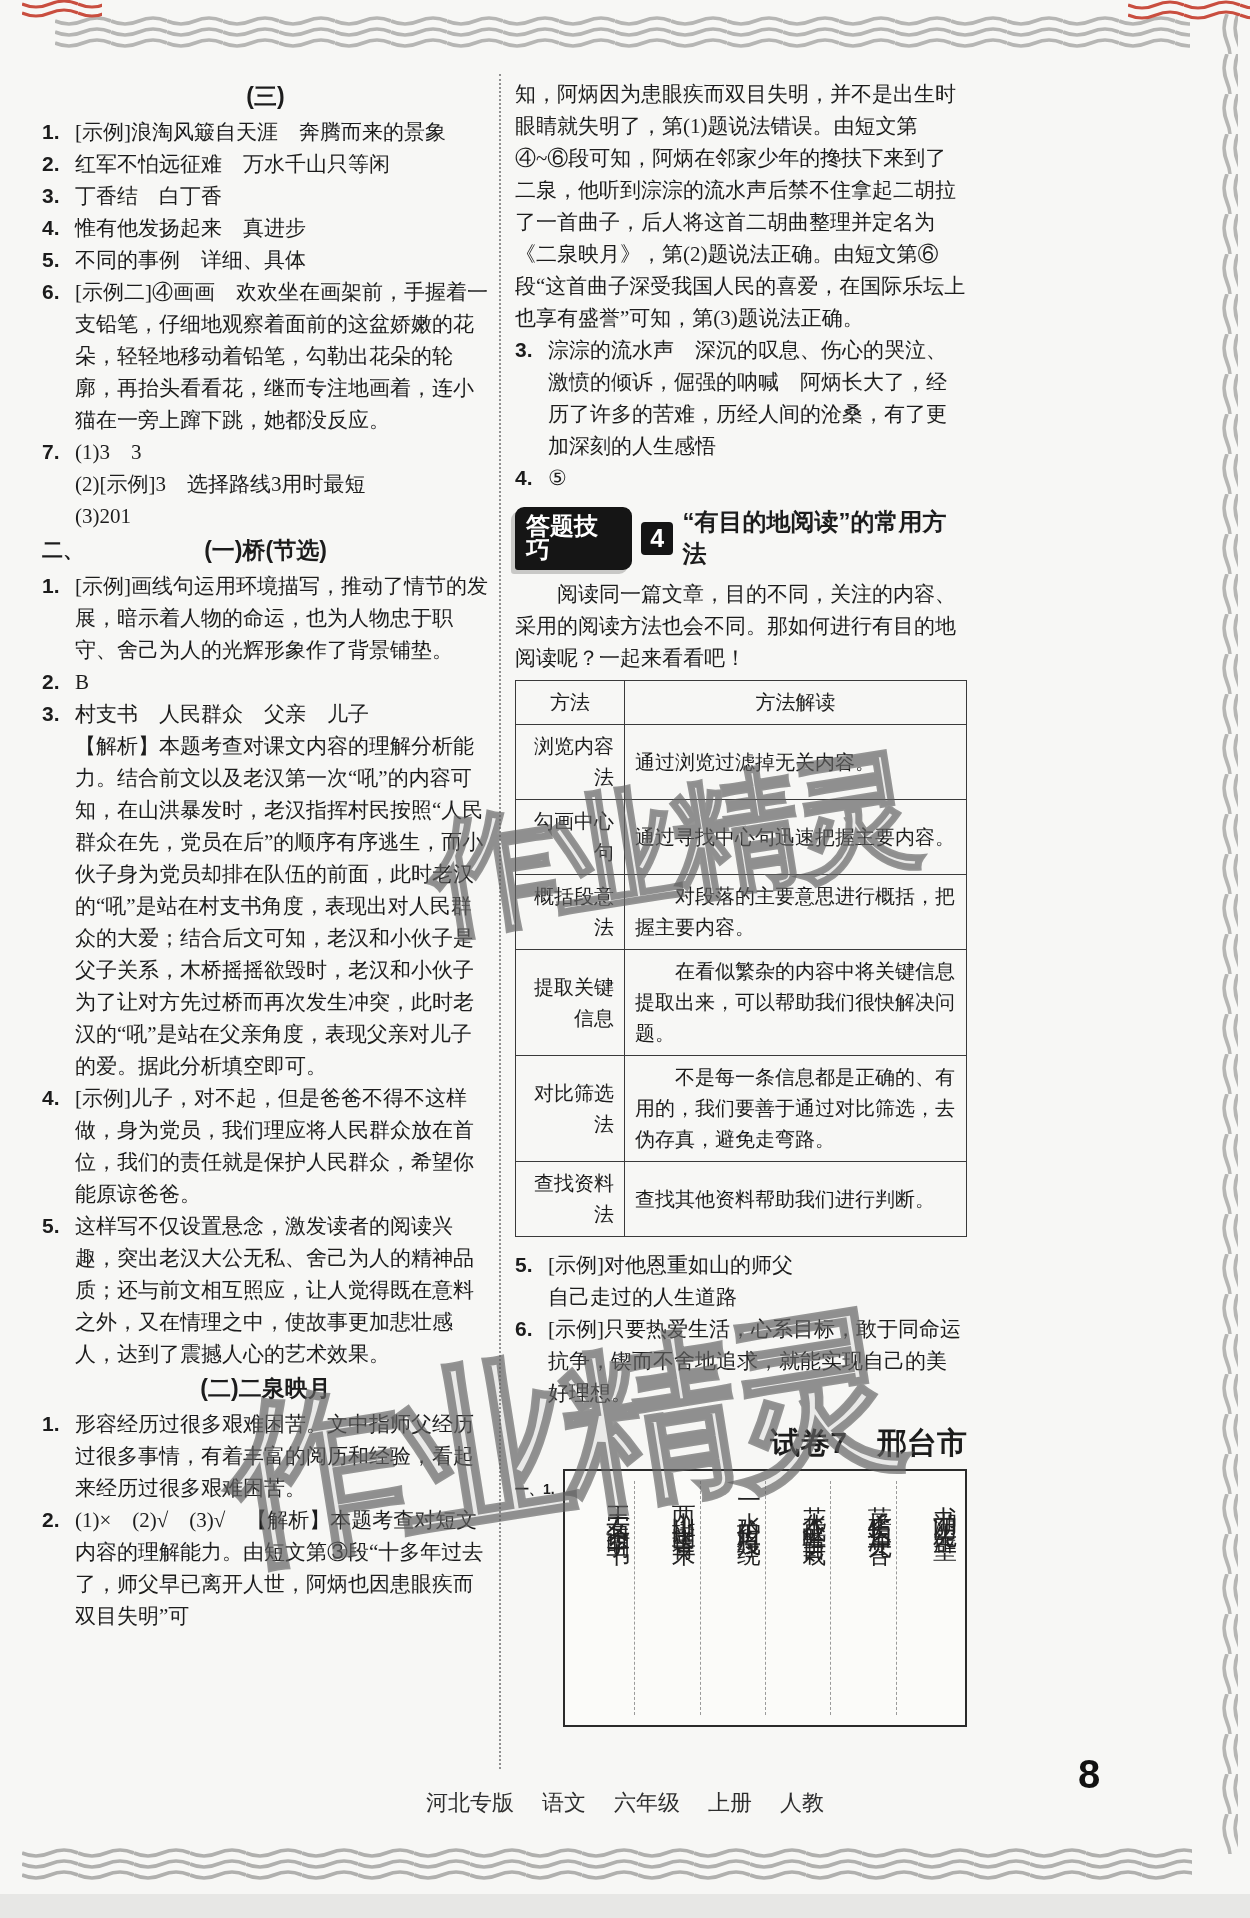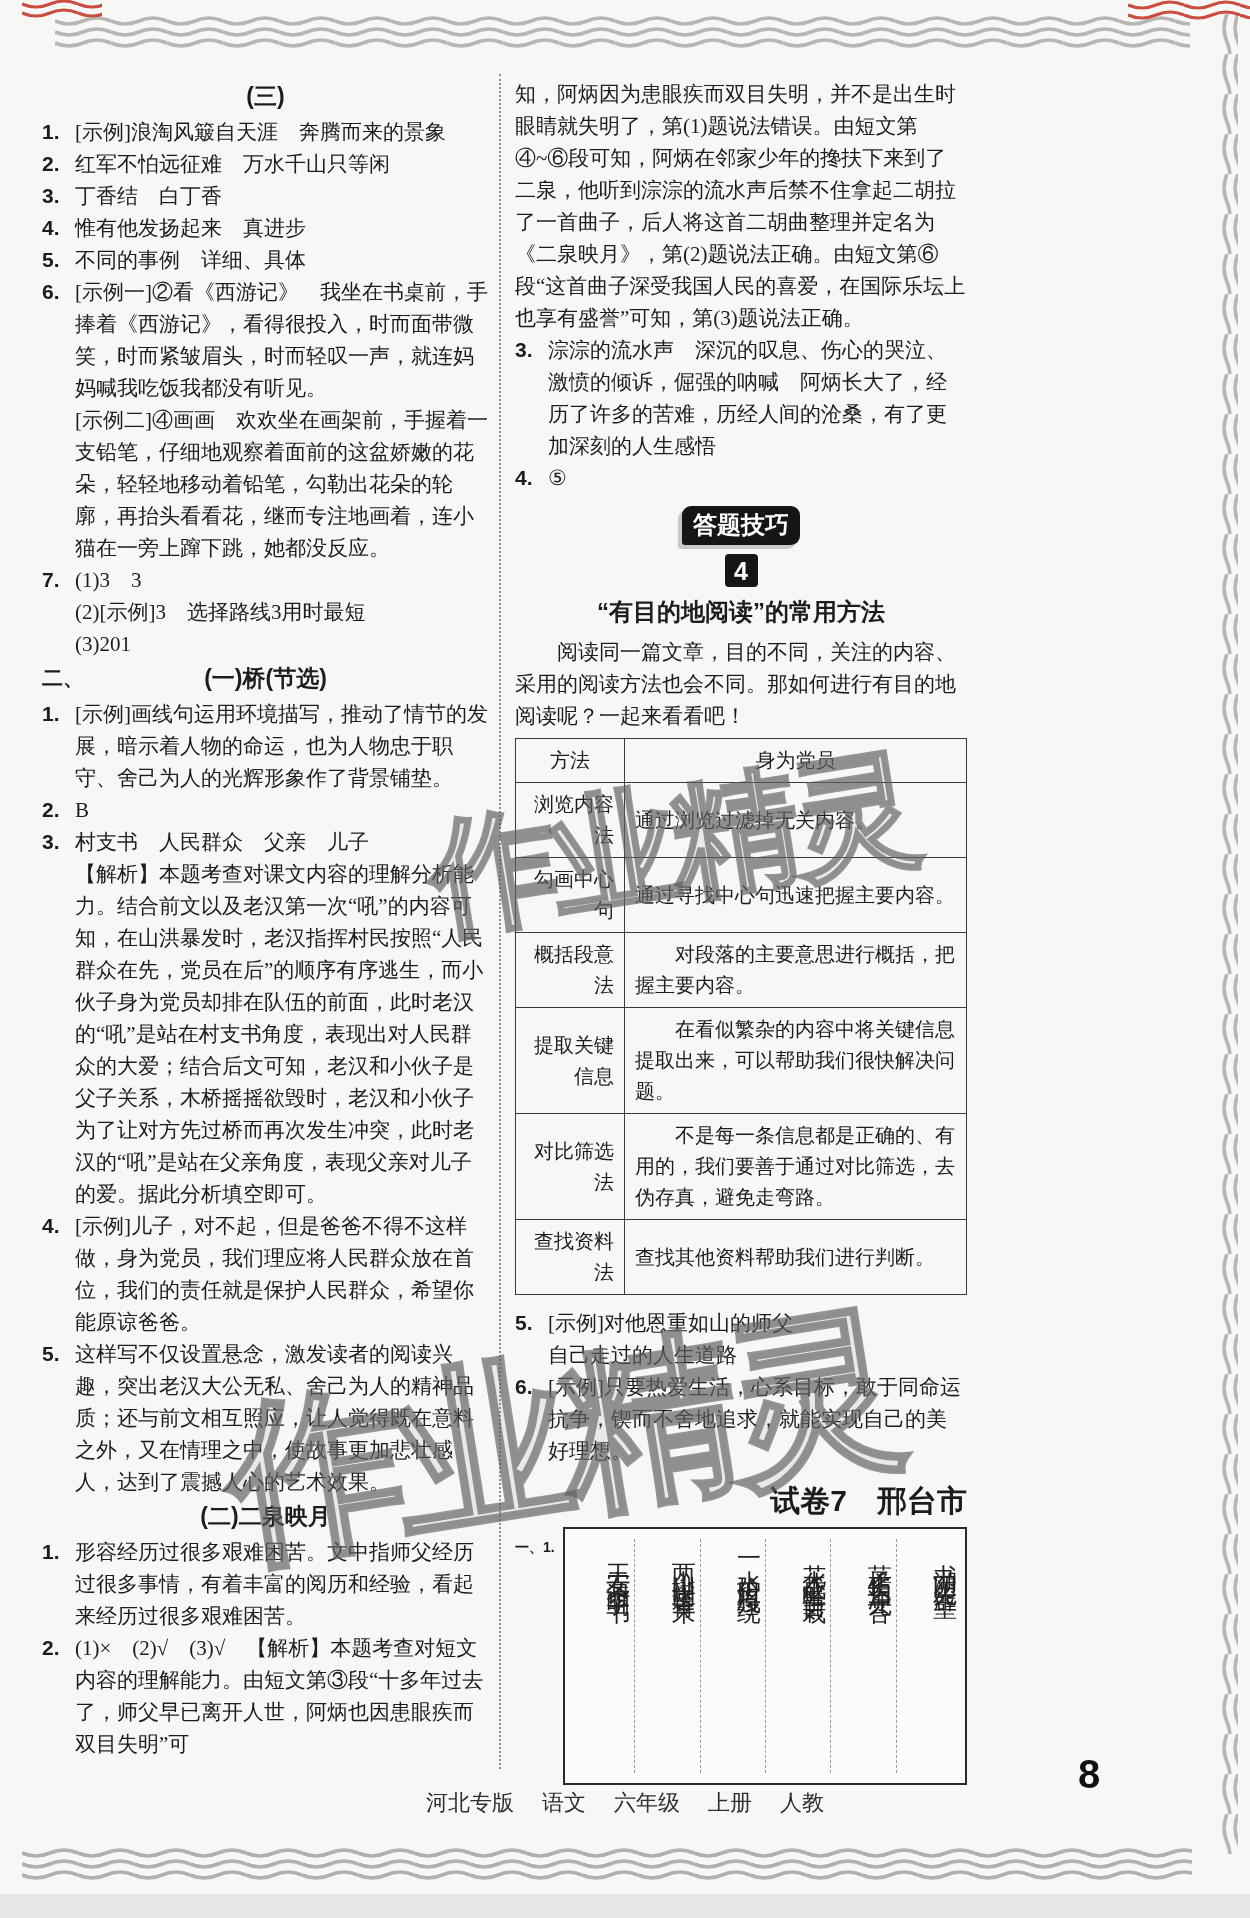--- a/index.html
+++ b/index.html
@@ -16,21 +16,21 @@
             font-weight:700;font-size:23px;margin:2px 0 4px;}
   .sec-row{position:relative;margin:2px 0 4px;}
   .sec-num{position:absolute;left:0;font-family:"Liberation Sans",sans-serif;font-weight:700;}
   
   .item{position:relative;padding-left:33px;}
   .item .num{position:absolute;left:0;top:0;font-family:"Liberation Sans","DejaVu Sans",sans-serif;
              font-weight:700;}
   .bold-label{font-weight:400;font-family:"Liberation Sans",sans-serif;}
   .indent2{text-indent:2em;}
   
-  .tip-row{display:flex;align-items:center;gap:9px;margin:12px 0 8px;flex-direction:column;}
+  .tip-row{display:flex;align-items:center;gap:9px;margin:12px 0 8px;}
   .tip-label{background:#151515;color:#fff;font-family:"Liberation Sans",sans-serif;font-weight:700;
              font-size:24px;line-height:1;padding:7px 11px 8px;border-radius:9px 9px 9px 3px;
              box-shadow:-4px 4px 0 #c8c8c6;}
   .tip-num{background:#151515;color:#fff;font-family:"Liberation Sans",sans-serif;font-weight:700;
            font-size:25px;width:33px;height:33px;display:flex;align-items:center;justify-content:center;
            border-radius:4px;}
   .tip-title{font-family:"Liberation Sans",sans-serif;font-weight:700;font-size:24px;}
   
   table.methods{border-collapse:collapse;width:100%;margin:6px 0 12px;font-size:20px;line-height:31px;}
   table.methods th,table.methods td{border:1.6px solid #3a3a3a;padding:6px 10px;}
@@ -132,21 +132,20 @@
   <div class="item">
     <span class="num">4.</span>
     <span>惟有他发扬起来　真进步</span>
   </div>
   <div class="item">
     <span class="num">5.</span>
     <span>不同的事例　详细、具体</span>
   </div>
   <div class="item">
     <span class="num">6.</span>
-    <div>[示例一]②看《西游记》　我坐在书桌前，手捧着《西游记》，看得很投入，时而面带微笑，时而紧皱眉头，时而轻叹一声，就连妈妈喊我吃饭我都没有听见。</div>
     <div>[示例二]④画画　欢欢坐在画架前，手握着一支铅笔，仔细地观察着面前的这盆娇嫩的花朵，轻轻地移动着铅笔，勾勒出花朵的轮廓，再抬头看看花，继而专注地画着，连小猫在一旁上蹿下跳，她都没反应。</div>
   </div>
   <div class="item">
     <span class="num">7.</span>
     <div>(1)3　3</div>
     <div>(2)[示例]3　选择路线3用时最短</div>
     <div>(3)201</div>
   </div>
 
   <div class="sec-row">
@@ -204,21 +203,21 @@
     <span class="tip-label">答题技巧</span>
     <span class="tip-num">4</span>
     <span class="tip-title">“有目的地阅读”的常用方法</span>
   </div>
   <div class="indent2">阅读同一篇文章，目的不同，关注的内容、采用的阅读方法也会不同。那如何进行有目的地阅读呢？一起来看看吧！</div>
 
   <table class="methods">
     <tbody>
         <tr>
       <th>方法</th>
-      <th>身为党员</th>
+      <th>方法解读</th>
     </tr>
     <tr>
       <td class="mcol">浏览内容法</td>
       <td>通过浏览过滤掉无关内容。</td>
     </tr>
     <tr>
       <td class="mcol">勾画中心句</td>
       <td>通过寻找中心句迅速把握主要内容。</td>
     </tr>
     <tr>

